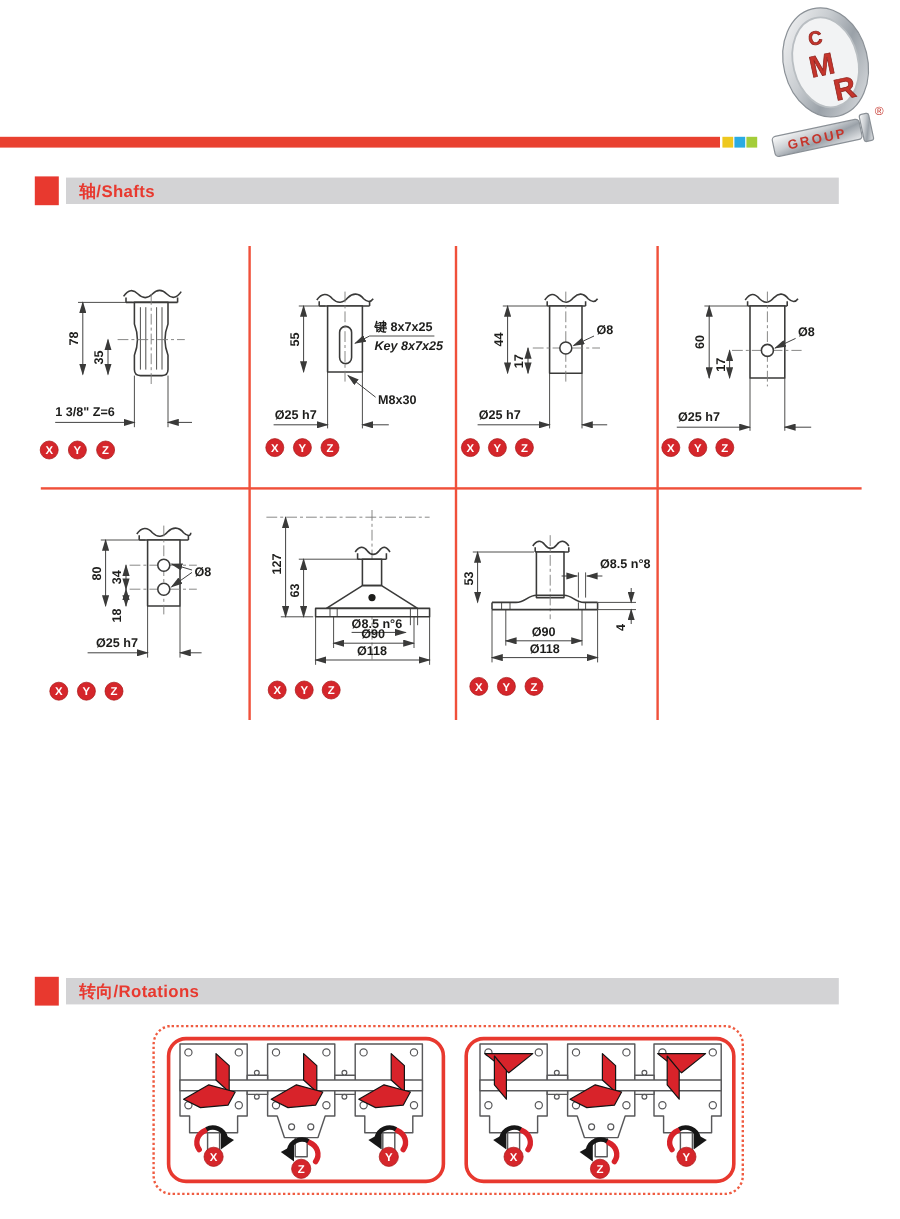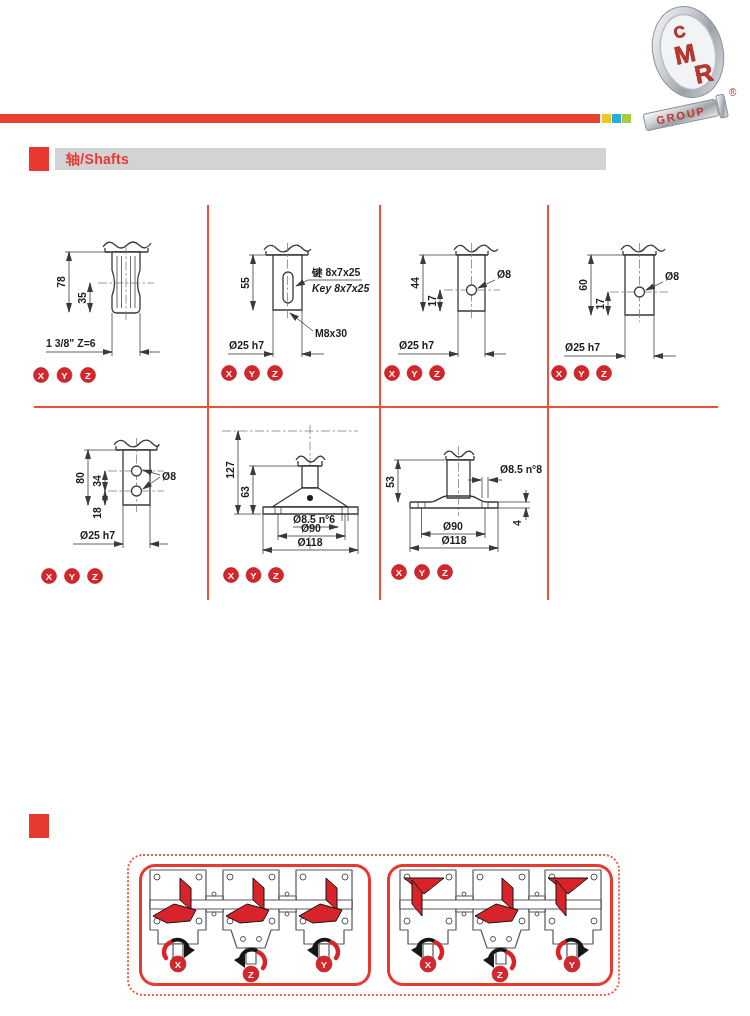--- a/index.html
+++ b/index.html
@@ -4,21 +4,21 @@
 <style>
   html,body{margin:0;padding:0;background:#fff;}
   .page{position:relative;width:750px;height:1016px;background:#fff;overflow:hidden;
         font-family:"Liberation Sans",sans-serif;}
   .topbar{position:absolute;left:0;top:114px;width:600px;height:9px;background:#e94130;}
   .sq{position:absolute;top:114px;width:9px;height:9px;}
   .sq.y{left:602px;background:#eec81f;}
   .sq.b{left:612px;background:#2aabe2;}
   .sq.g{left:622px;background:#a4cd39;}
   .redsq{position:absolute;left:29px;width:20px;height:24px;background:#e8392f;}
-  .secbar{position:absolute;left:55px;width:551px;height:22px;background:#d3d3d5;}
+  .secbar{position:absolute;left:55px;width:644px;height:22px;background:#d3d3d5;}
   .secbar span{display:block;color:#e8392f;font-weight:bold;font-size:14px;line-height:22px;
         padding-left:11px;letter-spacing:.3px;}
   .vdiv{position:absolute;top:205px;width:2px;height:395px;background:#f0503a;}
   .hdiv{position:absolute;left:34px;top:406px;width:684px;height:2px;background:#f0503a;}
   .dotbox{position:absolute;left:127px;top:854px;width:493px;height:142px;
         border:2px dotted #ef5b40;border-radius:16px;box-sizing:border-box;}
   .solbox{position:absolute;top:864px;height:122px;border:3px solid #e8392f;
         border-radius:16px;box-sizing:border-box;background:#fff;}
   #box1{left:139px;width:232px;}
   #box2{left:387px;width:226px;}
@@ -81,20 +81,23 @@
   <div class="secbar" style="top:148px;">
     <span>轴/Shafts</span>
   </div>
 
   <div class="vdiv" style="left:207px;"></div>
   <div class="vdiv" style="left:379px;"></div>
   <div class="vdiv" style="left:547px;"></div>
   <div class="hdiv"></div>
 
   <div class="redsq" style="top:814px;"></div>
+  <div class="secbar" style="top:815px;">
+    <span>转向/Rotations</span>
+  </div>
 
   <div class="dotbox"></div>
   <div id="box1" class="solbox"></div>
   <div id="box2" class="solbox"></div>
 
   <svg id="art" width="750" height="1016" viewBox="0 0 750 1016">
     <defs>
       <marker id="ah" viewBox="0 0 10 6" refX="9" refY="3" markerWidth="10" markerHeight="6" orient="auto-start-reverse" markerUnits="userSpaceOnUse">
         <path d="M0 0 L10 3 L0 6 Z" fill="#3a3a39"></path>
       </marker>

